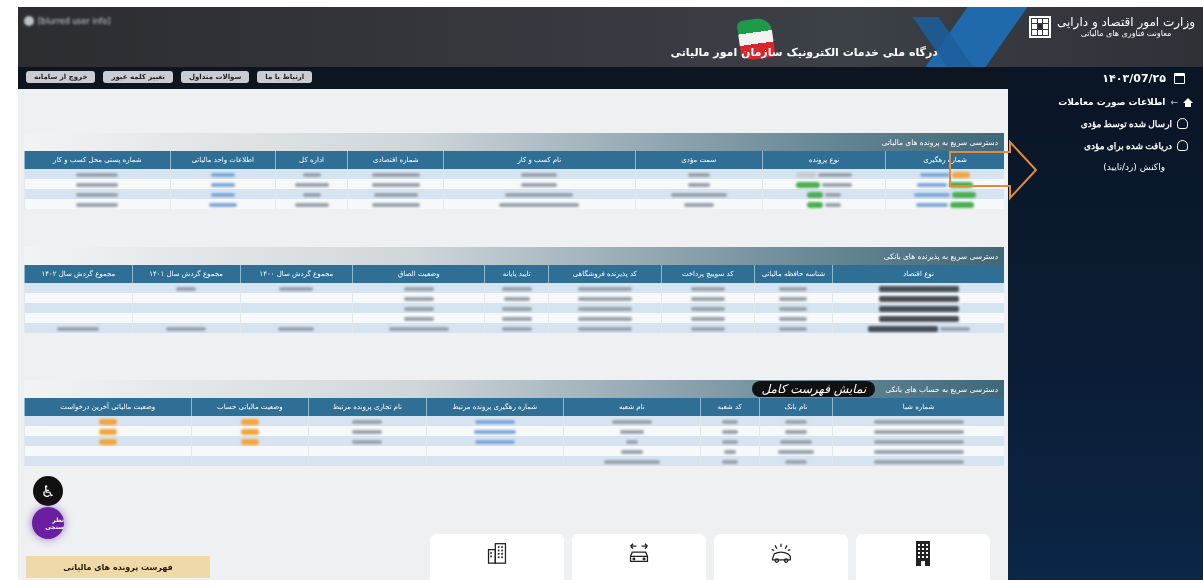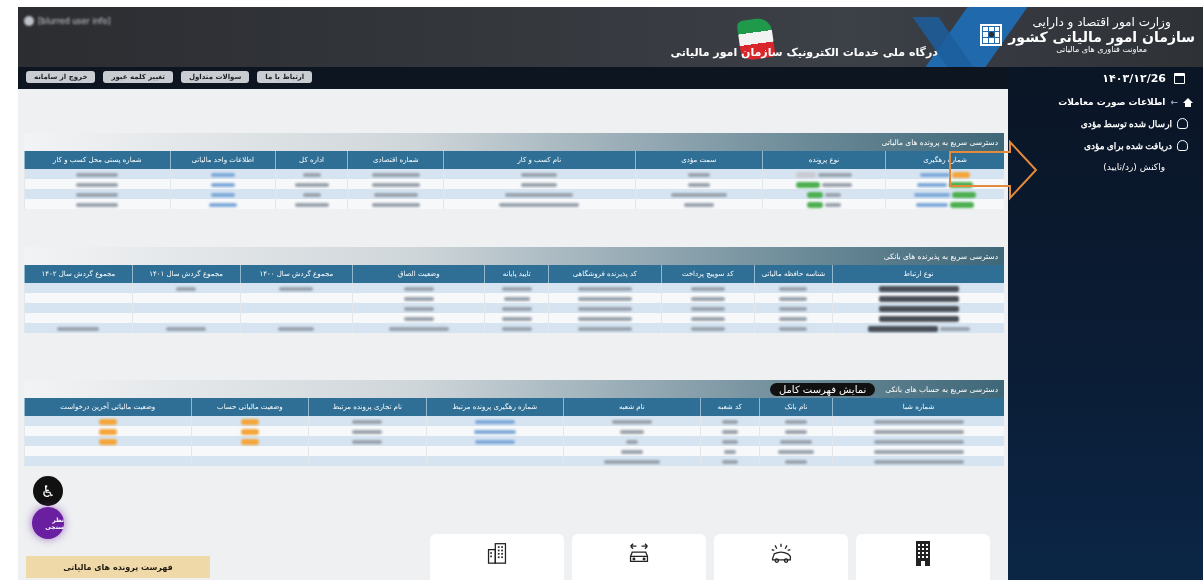--- a/index.html
+++ b/index.html
@@ -46,21 +46,21 @@
   .sidebar .icon-user { width: 11px; height: 11px; border: 1.5px solid #fff; border-radius: 50% 50% 3px 3px; }
 
   
   .page { position: absolute; left: 18px; top: 89px; width: 990px; height: 491px; background: #eef0f2; overflow: hidden; }
   .page-title-box { position: absolute; left: 4px; right: 4px; top: 2px; height: 28px; background: #fff; border-bottom: 1px solid #e3e6ea; }
   .page-title { position: absolute; right: 12px; top: 8px; font-size: 11px; color: #1d2733; }
 
   .panel { position: absolute; left: 6px; right: 4px; background: #fff; }
   .panel .panel-head { height: 18px; background: linear-gradient(90deg, #f2f3f4 0%, #cfd6da 40%, #6b8a98 80%, #3e6778 100%);
     color: #fff; font-size: 7.5px; padding-right: 6px; display: flex; align-items: center; gap: 10px; }
-  .panel .panel-head .full-list { background: #111; color: #fff; border-radius: 8px; padding: 1px 9px; font-size: 10px; }
+  .panel .panel-head .full-list { background: #111; color: #fff; border-radius: 8px; padding: 1px 9px; font-size: 12px; font-style: italic; }
   table { width: 100%; border-collapse: collapse; table-layout: fixed; }
   th { background: #2f6f95; color: #fff; font-size: 7px; font-weight: normal; height: 18px; border-left: 1px solid #8fb7ce; }
   td { height: 10px; font-size: 6px; text-align: center; border-left: 1px solid #e2e7ec; color: #8a93a0; }
   tr:nth-child(odd) td { background: #d6e4f2; }
   tr:nth-child(even) td { background: #f6f8fa; }
   .blur { display: inline-block; height: 4px; border-radius: 2px; background: #9aa3ad; filter: blur(1px); vertical-align: middle; }
   .blur.link { background: #7fa9d9; }
   .blur.dark { background: #4a4f57; height: 6px; }
   .pill { display: inline-block; height: 6px; border-radius: 4px; filter: blur(0.8px); vertical-align: middle; }
   .pill.green { background: #4caf50; width: 24px; }
@@ -94,21 +94,20 @@
   <div class="blue-stripe2"></div>
   <div class="flag"></div>
   <div class="portal-title">درگاه ملی خدمات الکترونیک سازمان امور مالیاتی</div>
   <div class="user-info">
     <span class="dot"></span>
     <span>[blurred user info]</span>
   </div>
   <div class="brand">
     <div class="texts">
       <div class="ministry">وزارت امور اقتصاد و دارایی</div>
-      <div class="org">سازمان امور مالیاتی کشور</div>
       <div class="deputy">معاونت فناوری های مالیاتی</div>
     </div>
     <div class="logo">
       <span></span>
         <span></span>
         <span></span>
         <span></span>
         <span></span>
         <span></span>
         <span></span>
@@ -123,21 +122,21 @@
     <span class="btn">ارتباط با ما</span>
     <span class="btn">سوالات متداول</span>
     <span class="btn">تغییر کلمه عبور</span>
     <span class="btn">خروج از سامانه</span>
   </div>
 </div>
 
 <div class="sidebar">
   <div class="date">
     <span class="cal"></span>
-    <span>۱۴۰۳/۱۲/26</span>
+    <span>۱۴۰۳/07/۲۵</span>
   </div>
   <div class="menu">
     <div class="item">
       <span class="icon-home"></span>
       <span class="arrow-small">←</span>
       <span>اطلاعات صورت معاملات</span>
     </div>
     <div class="item sub">
       <span class="icon-user"></span>
       <span>ارسال شده توسط مؤدی</span>
@@ -233,21 +232,21 @@
           <col style="width:9.5%">
           <col style="width:11.5%">
           <col style="width:6.5%">
           <col style="width:13.5%">
           <col style="width:11.5%">
           <col style="width:11%">
           <col style="width:11%">
       </colgroup>
       <thead>
           <tr>
-        <th>نوع ارتباط</th>
+        <th>نوع اقتصاد</th>
         <th>شناسه حافظه مالیاتی</th>
         <th>کد سوییچ پرداخت</th>
         <th>کد پذیرنده فروشگاهی</th>
         <th>تایید پایانه</th>
         <th>وضعیت الصاق</th>
         <th>مجموع گردش سال ۱۴۰۰</th>
         <th>مجموع گردش سال ۱۴۰۱</th>
         <th>مجموع گردش سال ۱۴۰۲</th>
       </tr>
         </thead>

